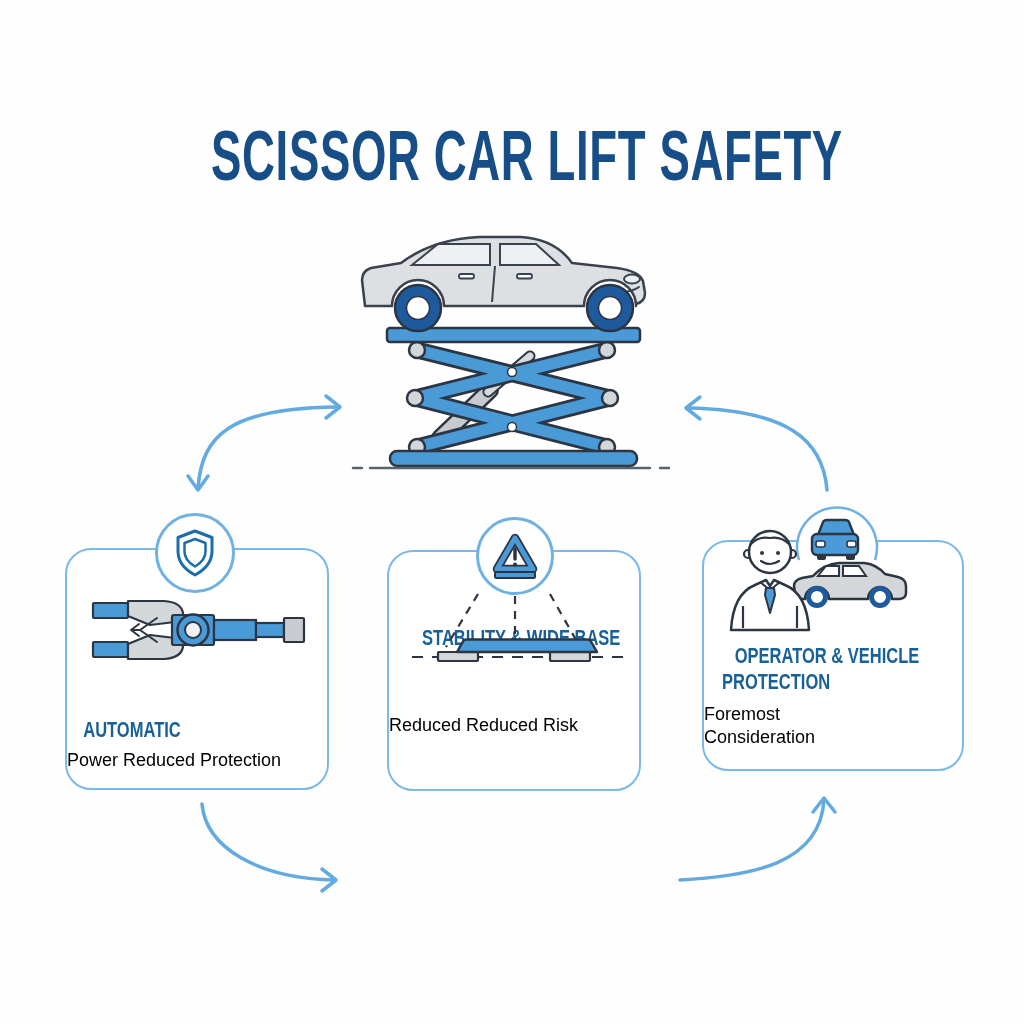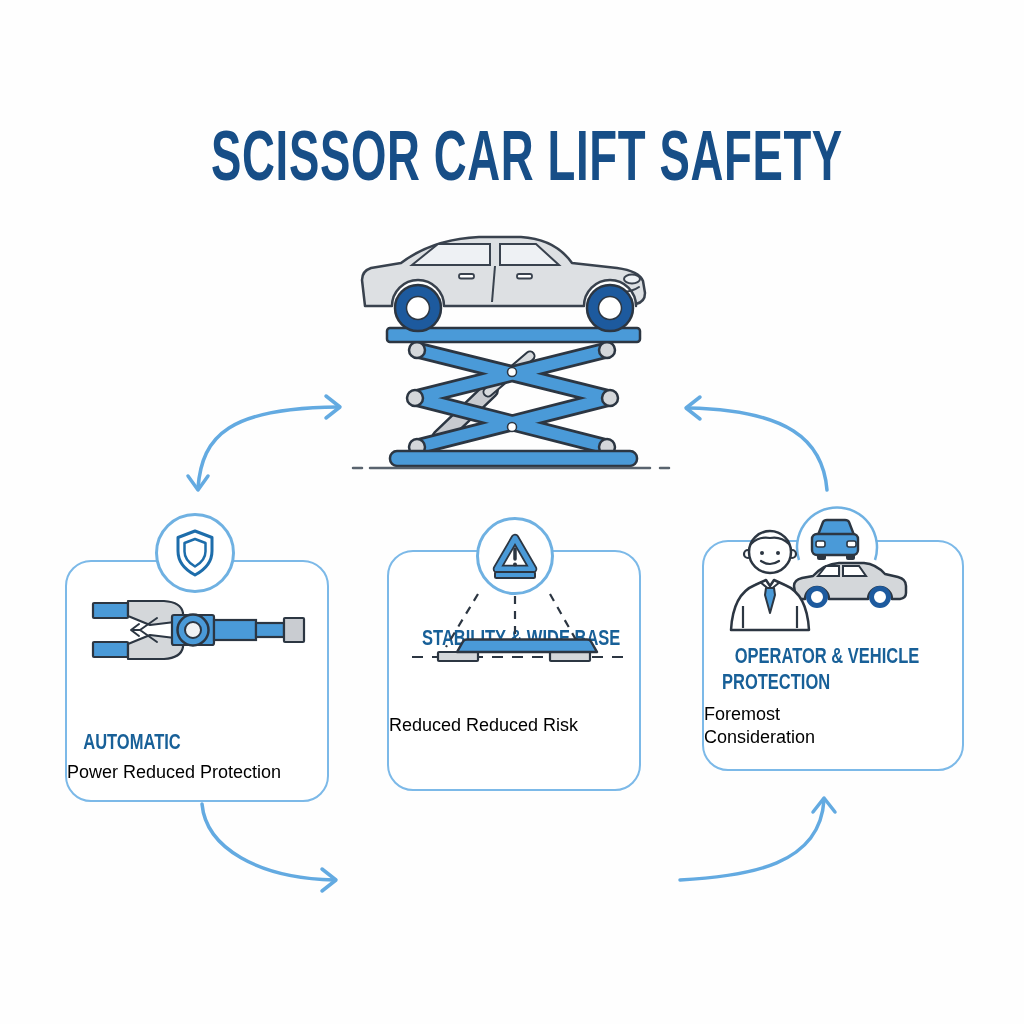--- a/index.html
+++ b/index.html
@@ -93,21 +93,21 @@
   <svg class="abs" style="left:150px;top:790px;" width="220" height="110" viewBox="0 0 220 110" fill="none" stroke="#63aae1" stroke-width="3.5" stroke-linecap="round" stroke-linejoin="round">
     <path d="M52,14 C56,58 108,88 184,90"></path>
     <path d="M172,79 L186,90 L172,101"></path>
   </svg>
 
   <svg class="abs" style="left:660px;top:770px;" width="200" height="125" viewBox="0 0 200 125" fill="none" stroke="#63aae1" stroke-width="3.5" stroke-linecap="round" stroke-linejoin="round">
     <path d="M20,110 C90,106 160,95 164,30"></path>
     <path d="M153,42 L164,28 L175,42"></path>
   </svg>
 
-  <div class="card" style="left:65px;top:560px;width:260px;height:238px;">
+  <div class="card" style="left:65px;top:548px;width:260px;height:238px;">
     <div class="card-text" style="bottom:16px;">
       <div class="hline"><span class="cond">AUTOMATIC</span></div>
       <div class="sline" style="margin-top:6px;">Power Reduced Protection</div>
       <div class="sline"></div>
     </div>
   </div>
 
   <div class="card" style="left:387px;top:550px;width:250px;height:237px;">
     <div class="card-text" style="bottom:36px;gap:16px;">
       <div class="hline"><span class="cond">STABILITY &amp; WIDE BASE</span></div>

